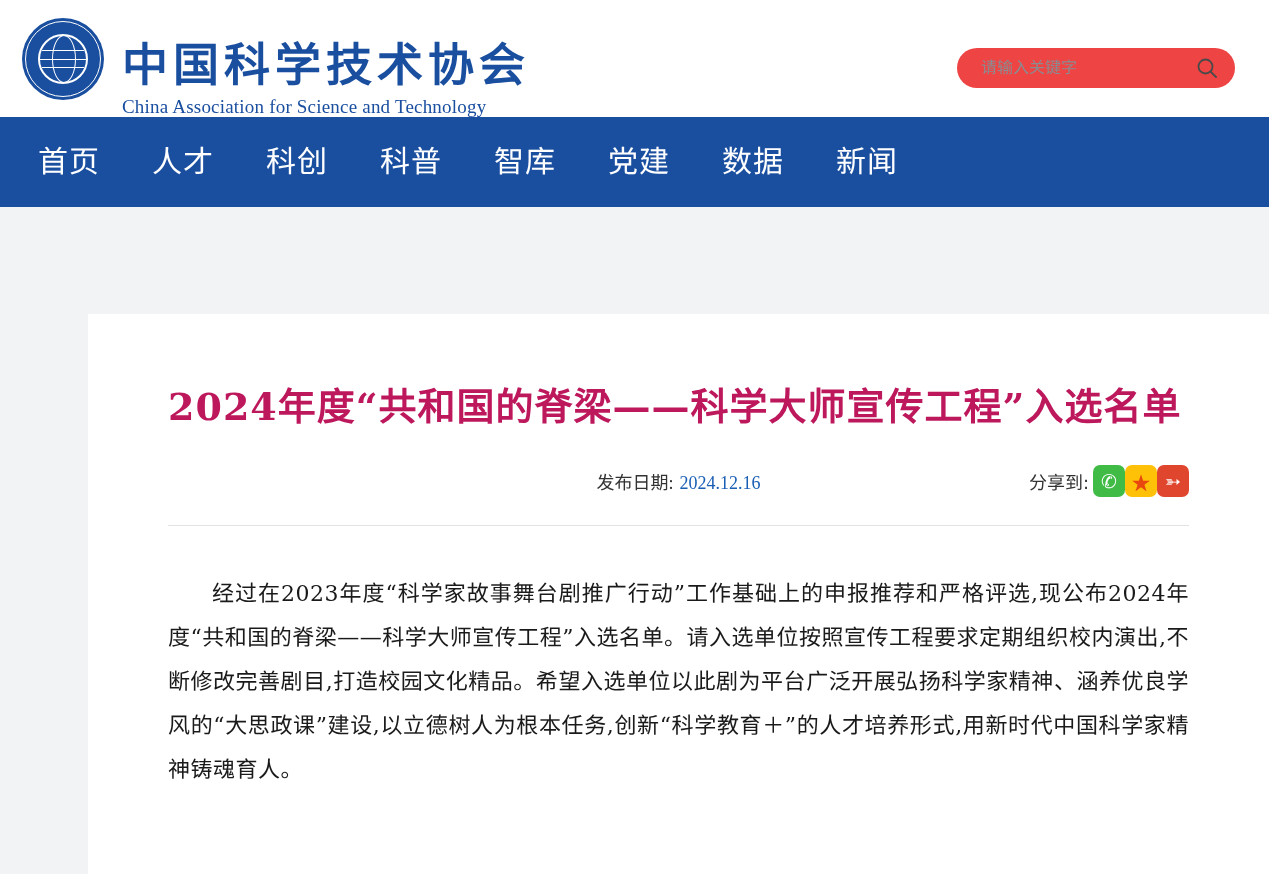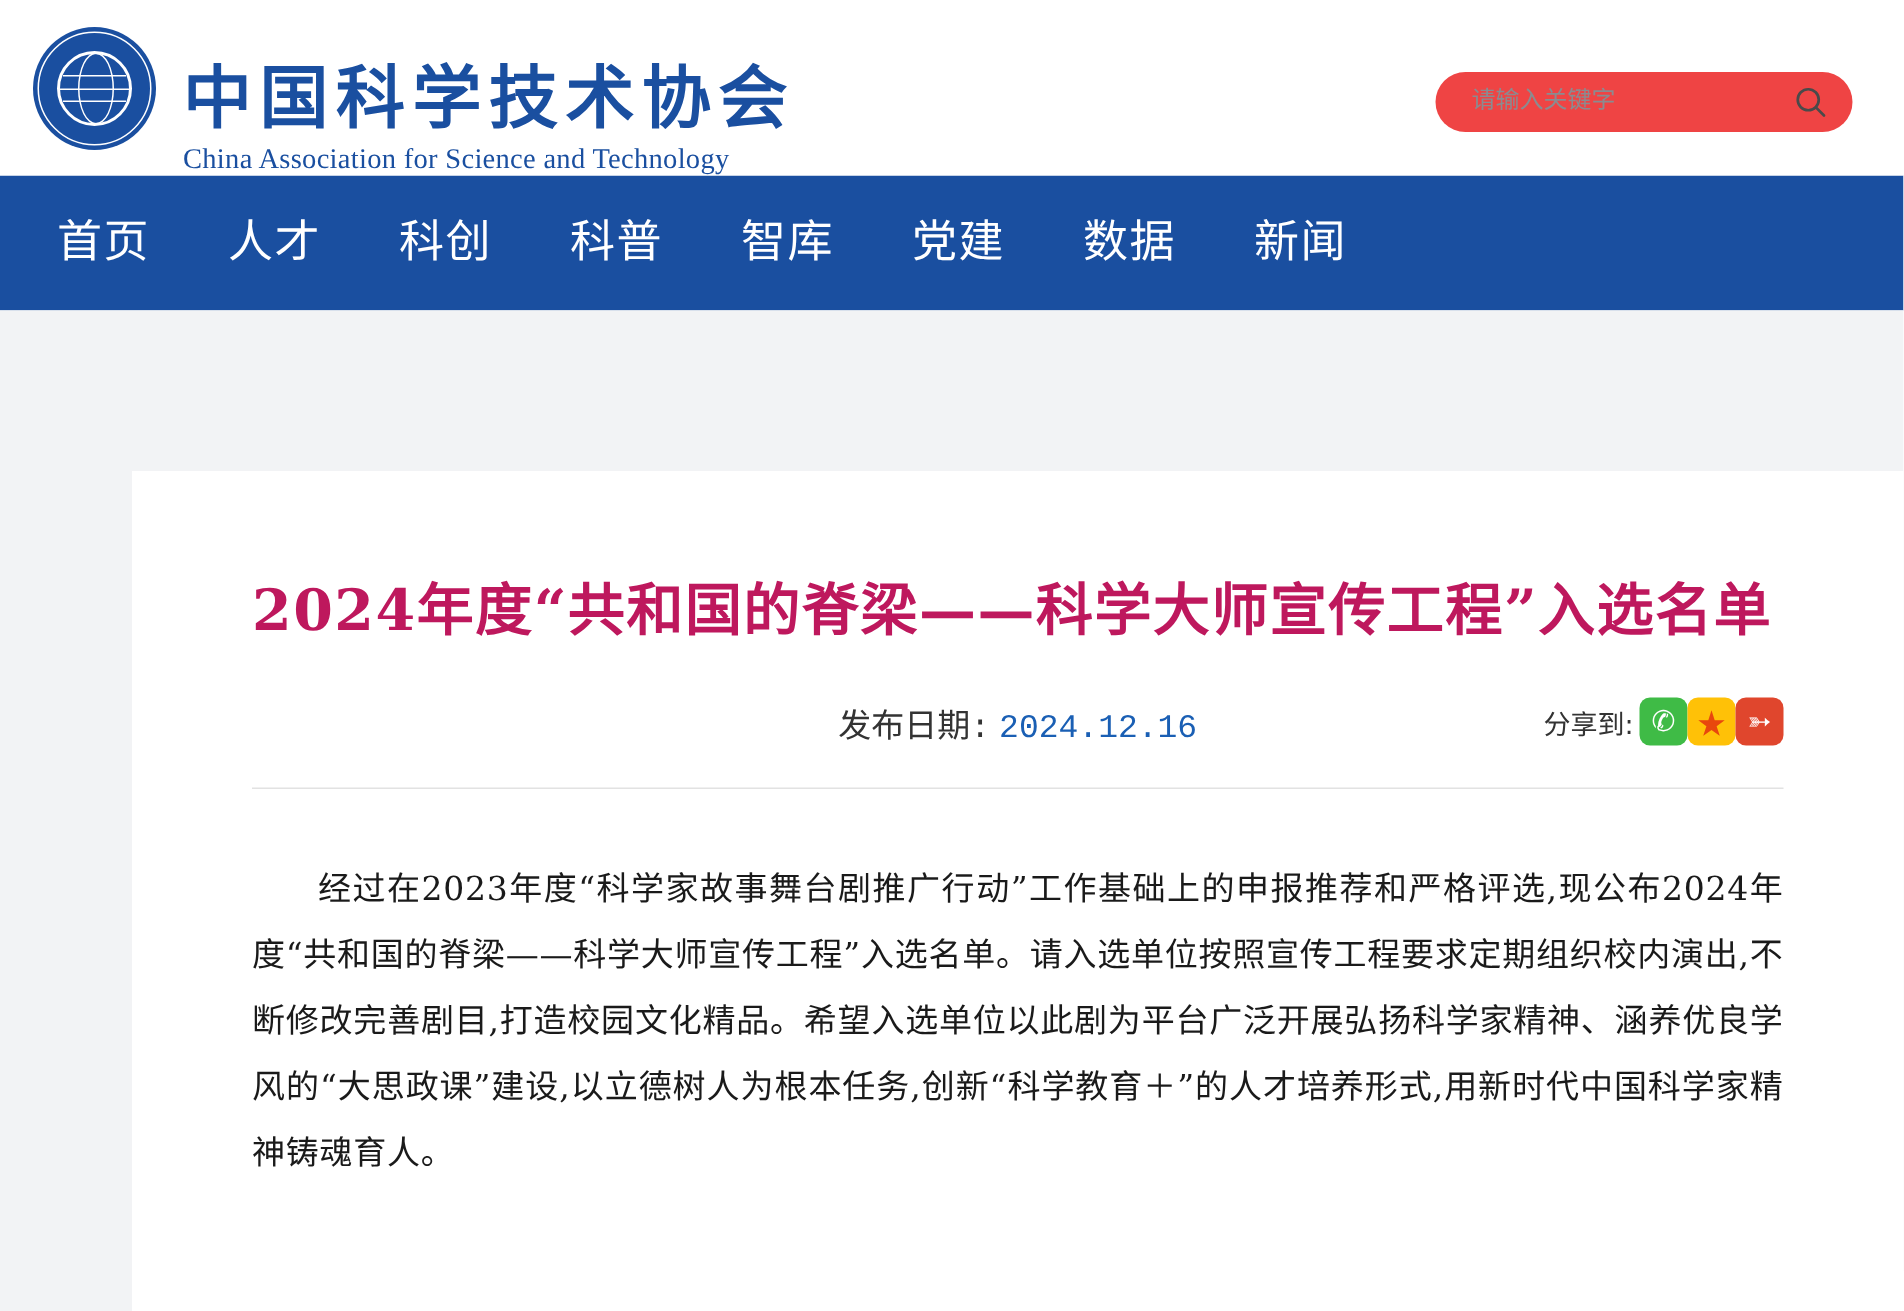--- a/index.html
+++ b/index.html
@@ -173,23 +173,23 @@
 
   .meta-row {
     display: flex;
     align-items: center;
     justify-content: center;
     margin-top: 34px;
     position: relative;
     height: 32px;
   }
   .pub-date {
-    font-size: 22px;
+    font-size: 18px;
     color: #333333;
-    font-family: Liberation Mono, monospace;
+    font-family: Liberation Serif, serif;
   }
   .pub-date .date-val {
     color: #1a5fb4;
     margin-left: 6px;
   }
   .share-wrap {
     position: absolute;
     right: 0;
     display: flex;
     align-items: center;

